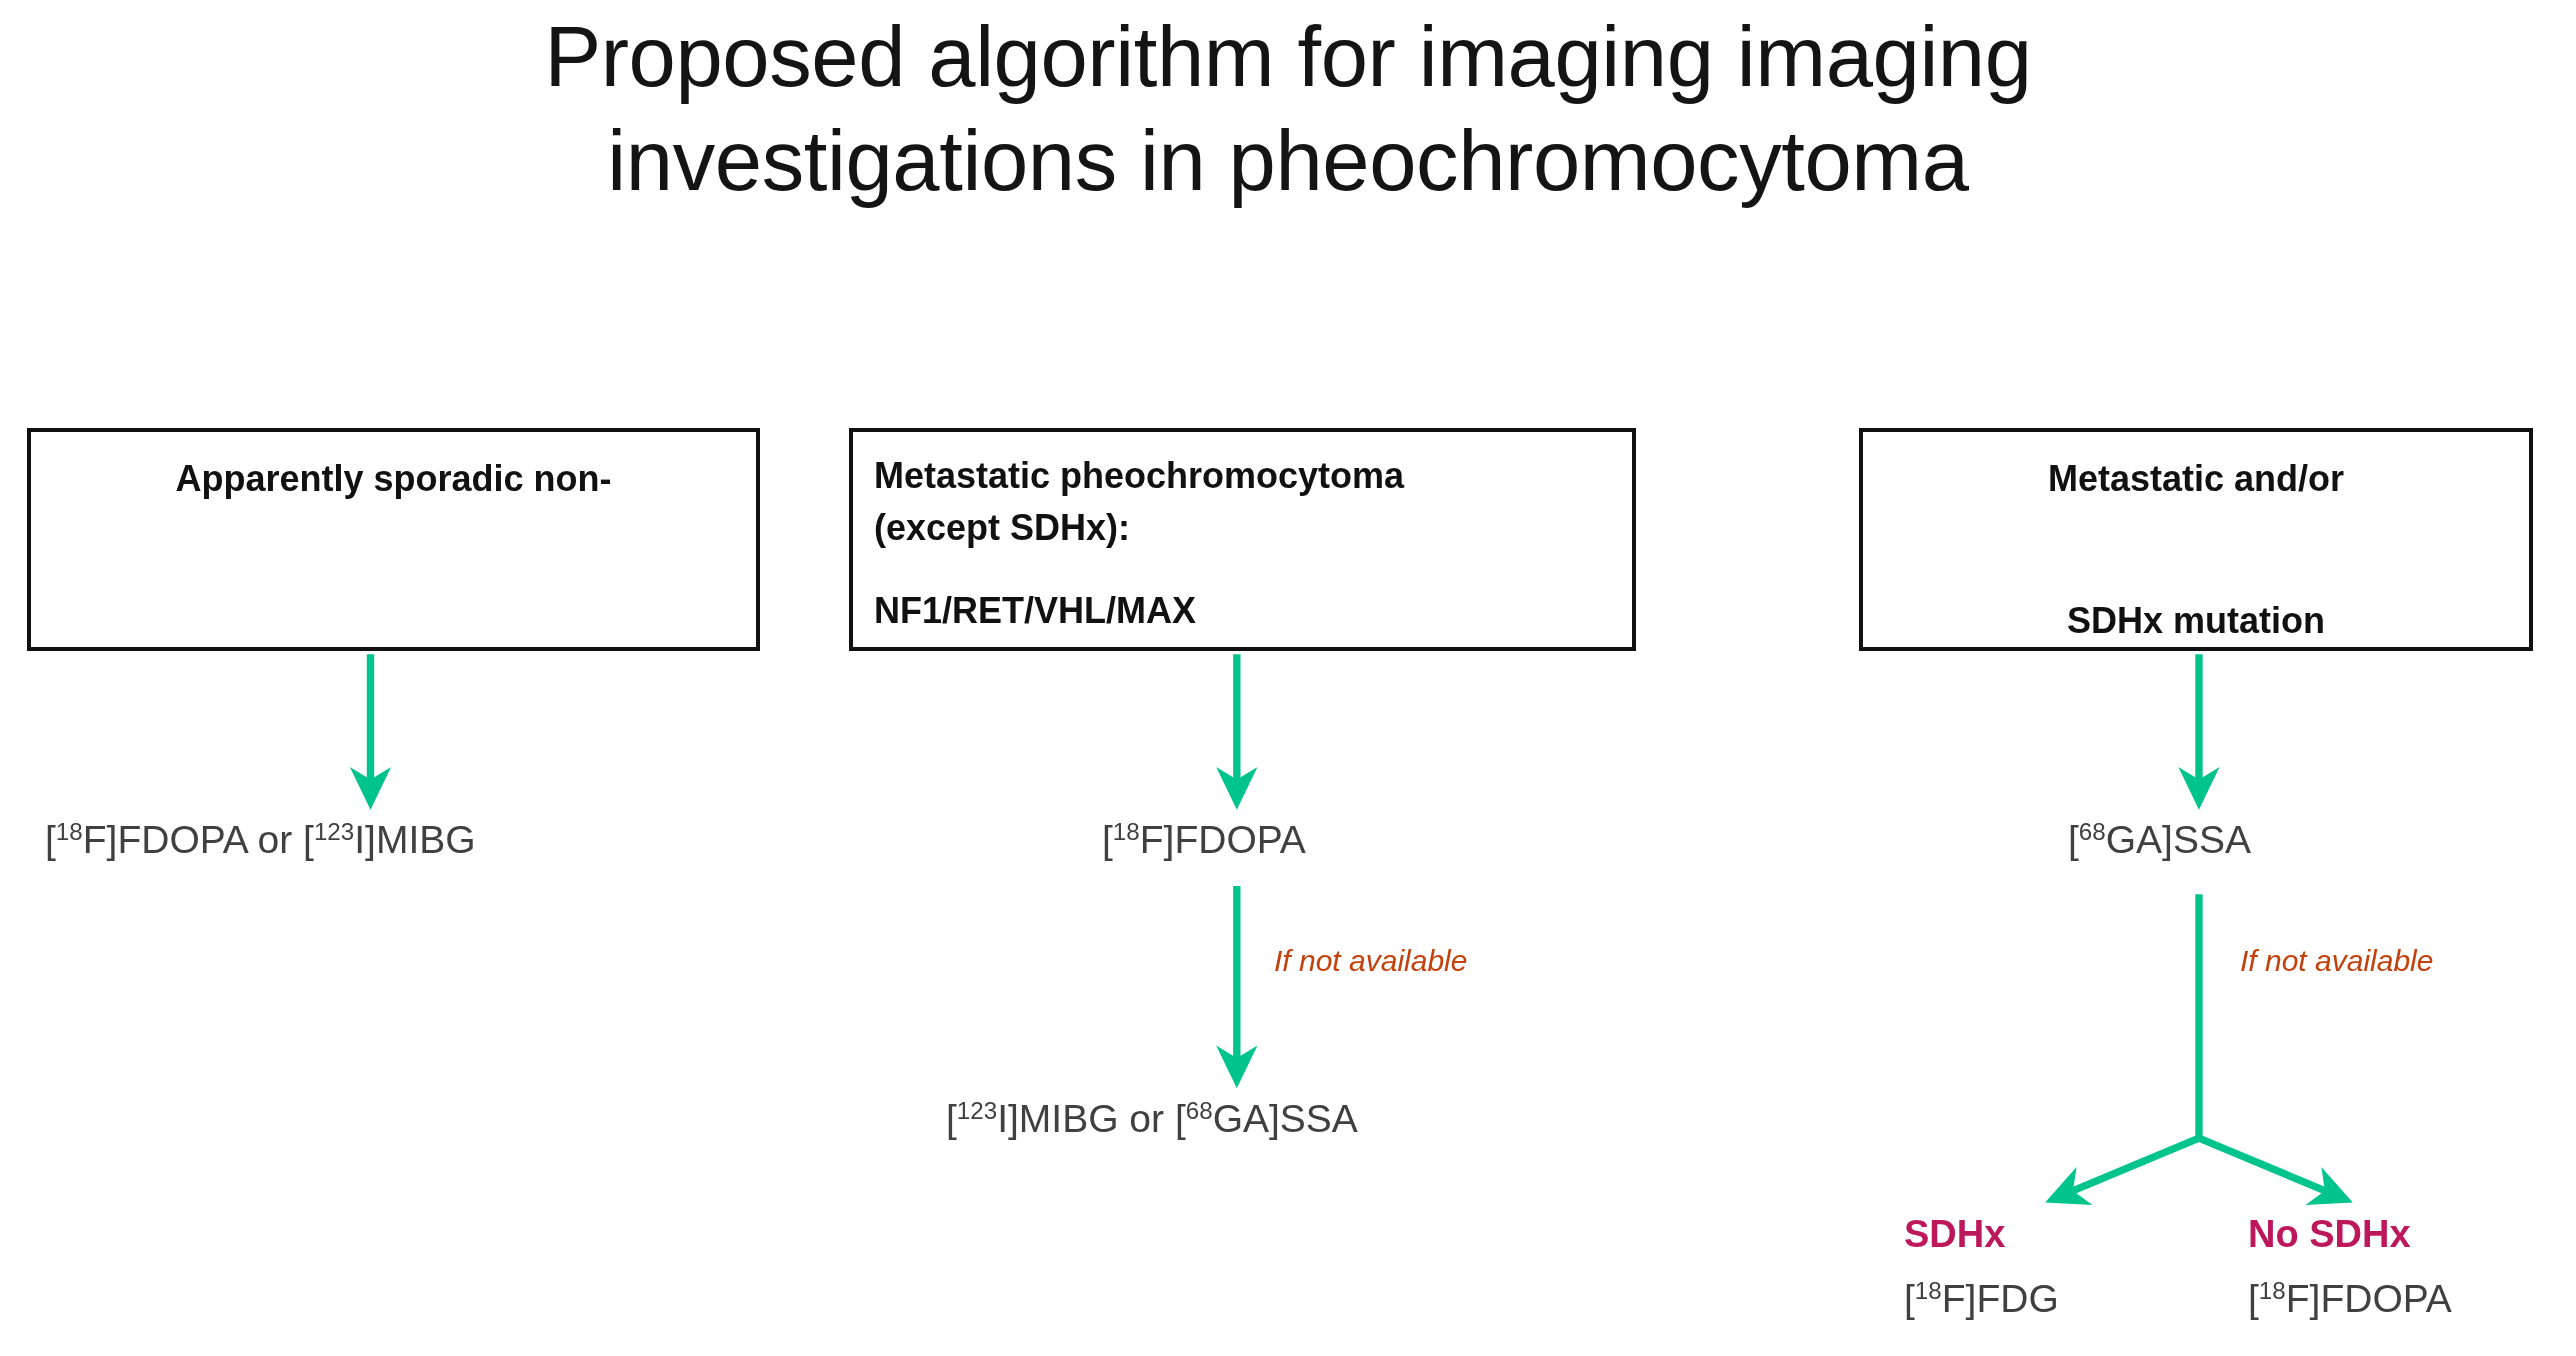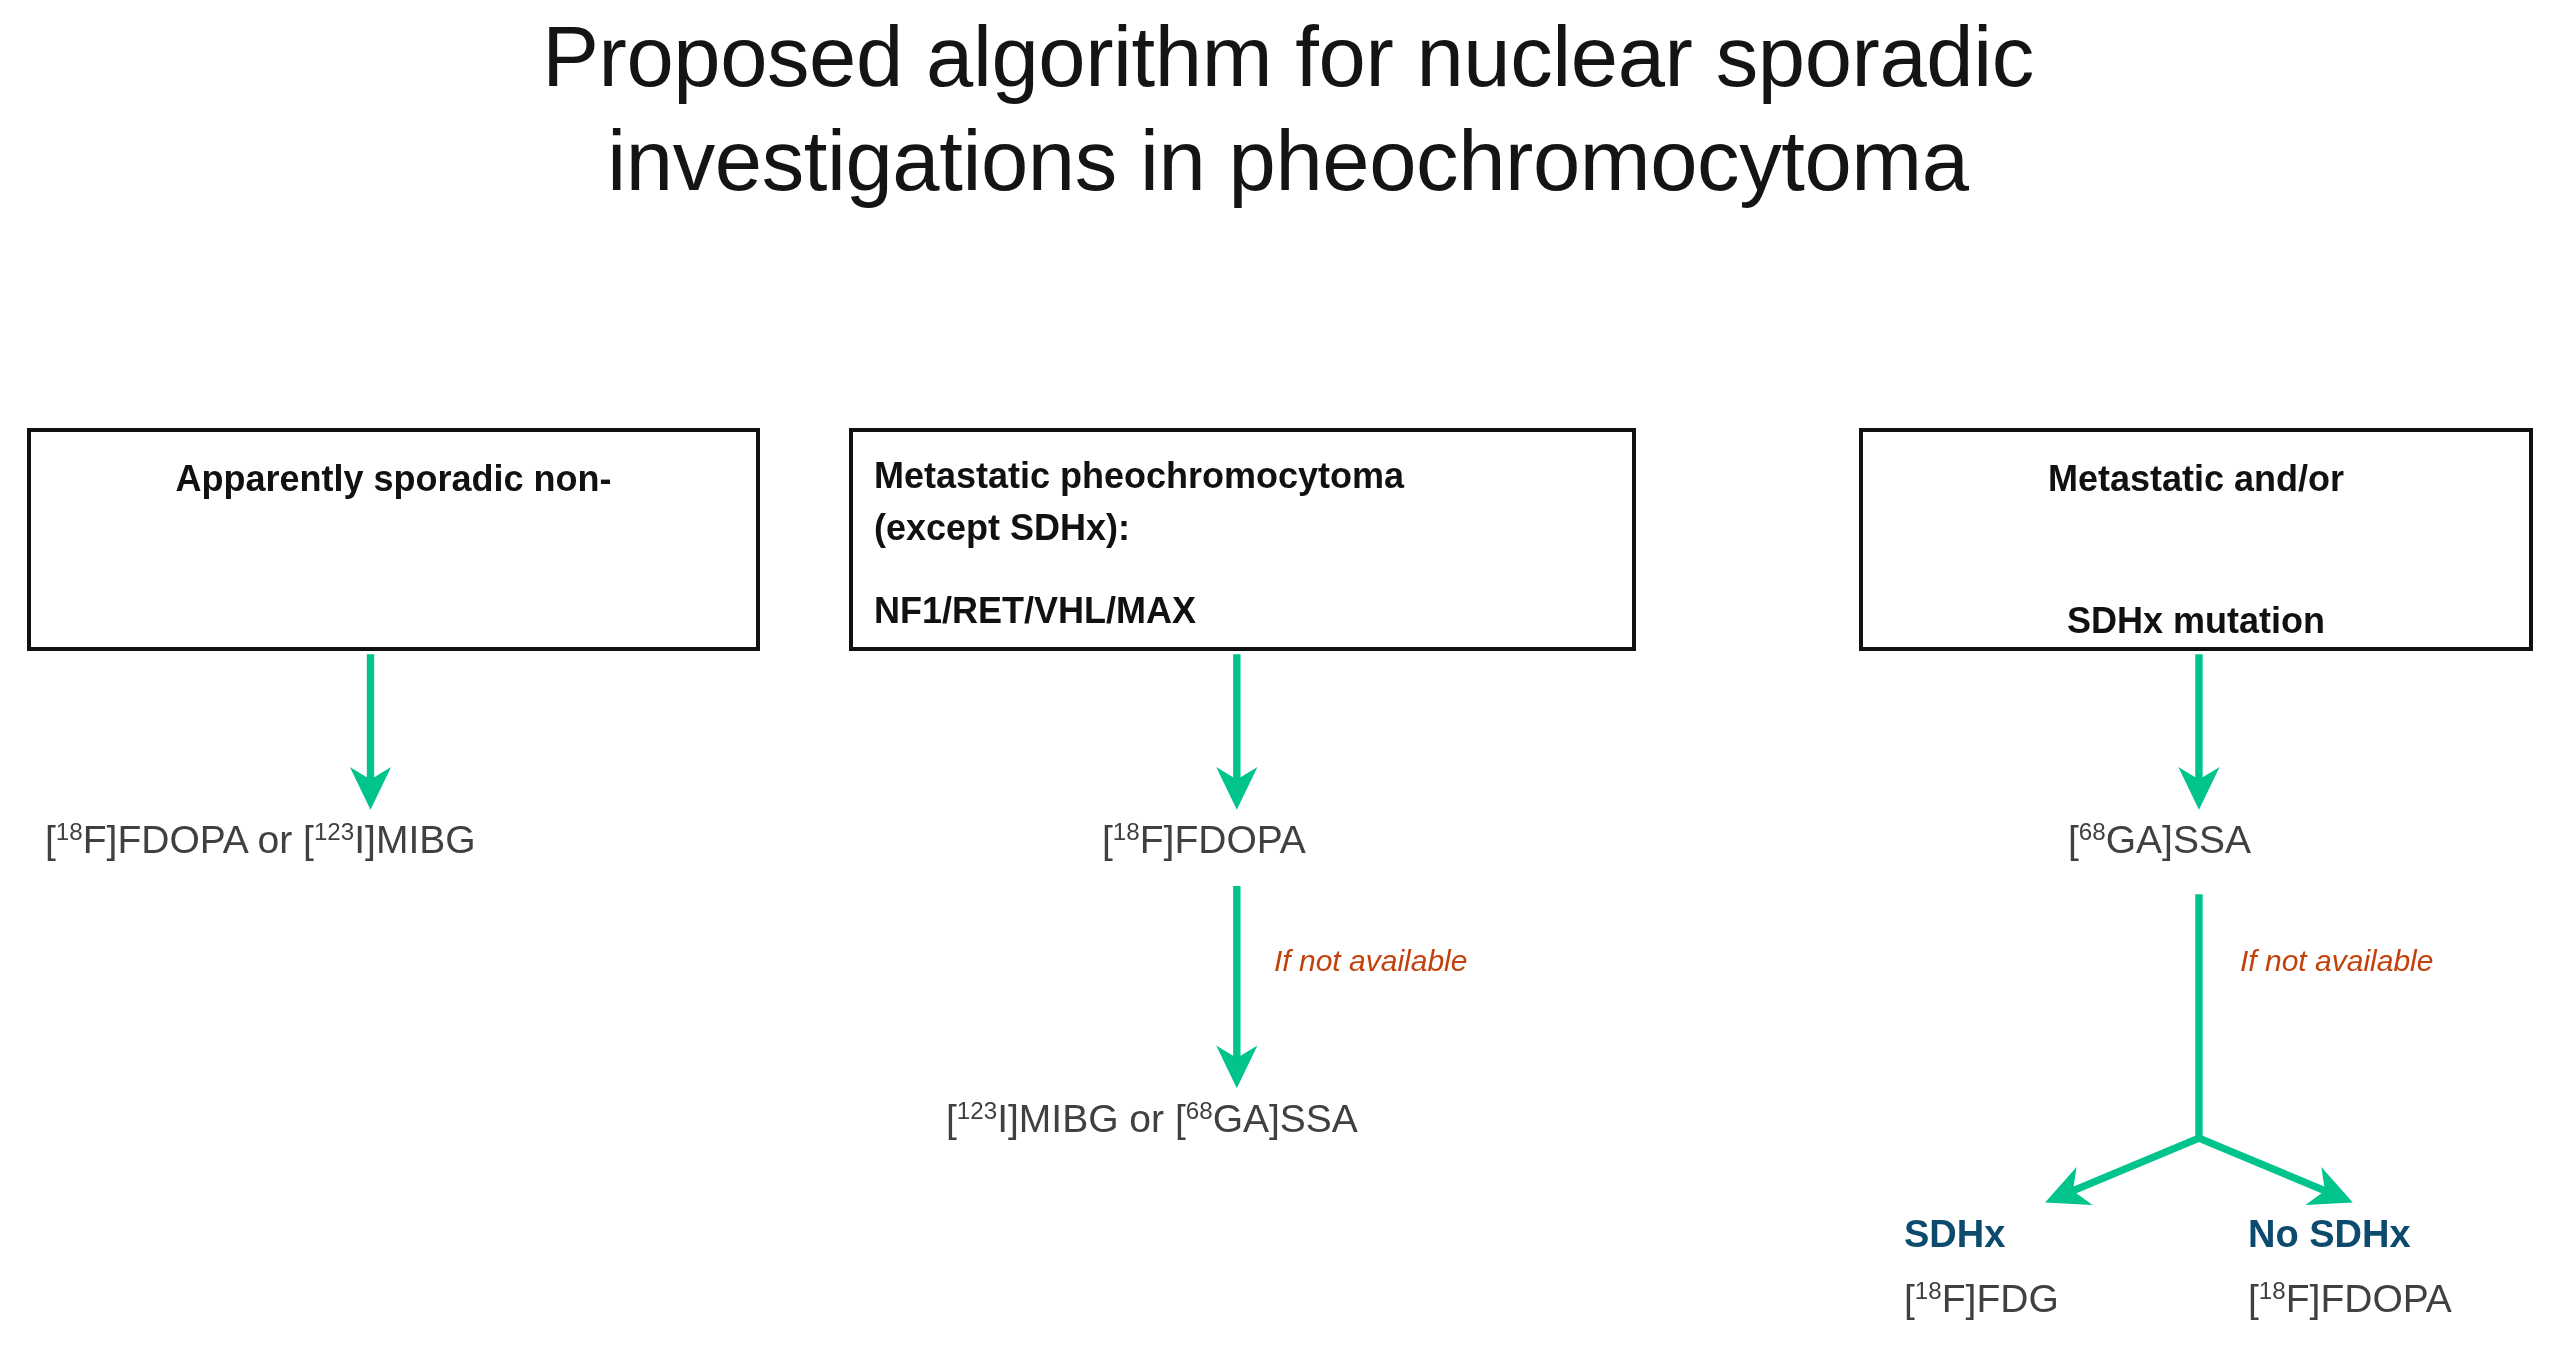--- a/index.html
+++ b/index.html
@@ -80,21 +80,21 @@
   }
   .tracer sup {
     font-size: 0.62em;
     vertical-align: 0.52em;
     line-height: 0;
   }
   .branch-label {
     position: absolute;
     font-size: 38px;
     font-weight: 700;
-    color: #0c4a6e;
+    color: #be185d;
     white-space: nowrap;
     line-height: 1.1;
   }
   .note-italic {
     position: absolute;
     font-size: 30px;
     font-style: italic;
     font-weight: 400;
     color: #c2410c;
     white-space: nowrap;
@@ -122,21 +122,21 @@
     width: 2576px; height: 1356px;
     pointer-events: none;
   }
 </style>
 </head>
 <body>
 
 <div id="canvas">
 
   <div id="title">
-    <span class="tline">Proposed algorithm for nuclear sporadic</span>
+    <span class="tline">Proposed algorithm for imaging imaging</span>
     <span class="tline">investigations in pheochromocytoma</span>
   </div>
 
   <svg id="connectors" viewBox="0 0 3145 1656" width="2576" height="1356" xmlns="http://www.w3.org/2000/svg">
     <defs>
       <marker id="ah" markerWidth="7" markerHeight="7" refX="3.0" refY="3.2" orient="auto" markerUnits="strokeWidth">
         <path d="M0.2,0.4 L6.0,3.2 L0.2,6.0 L1.9,3.2 Z" fill="#00C48C"></path>
       </marker>
     </defs>
 

